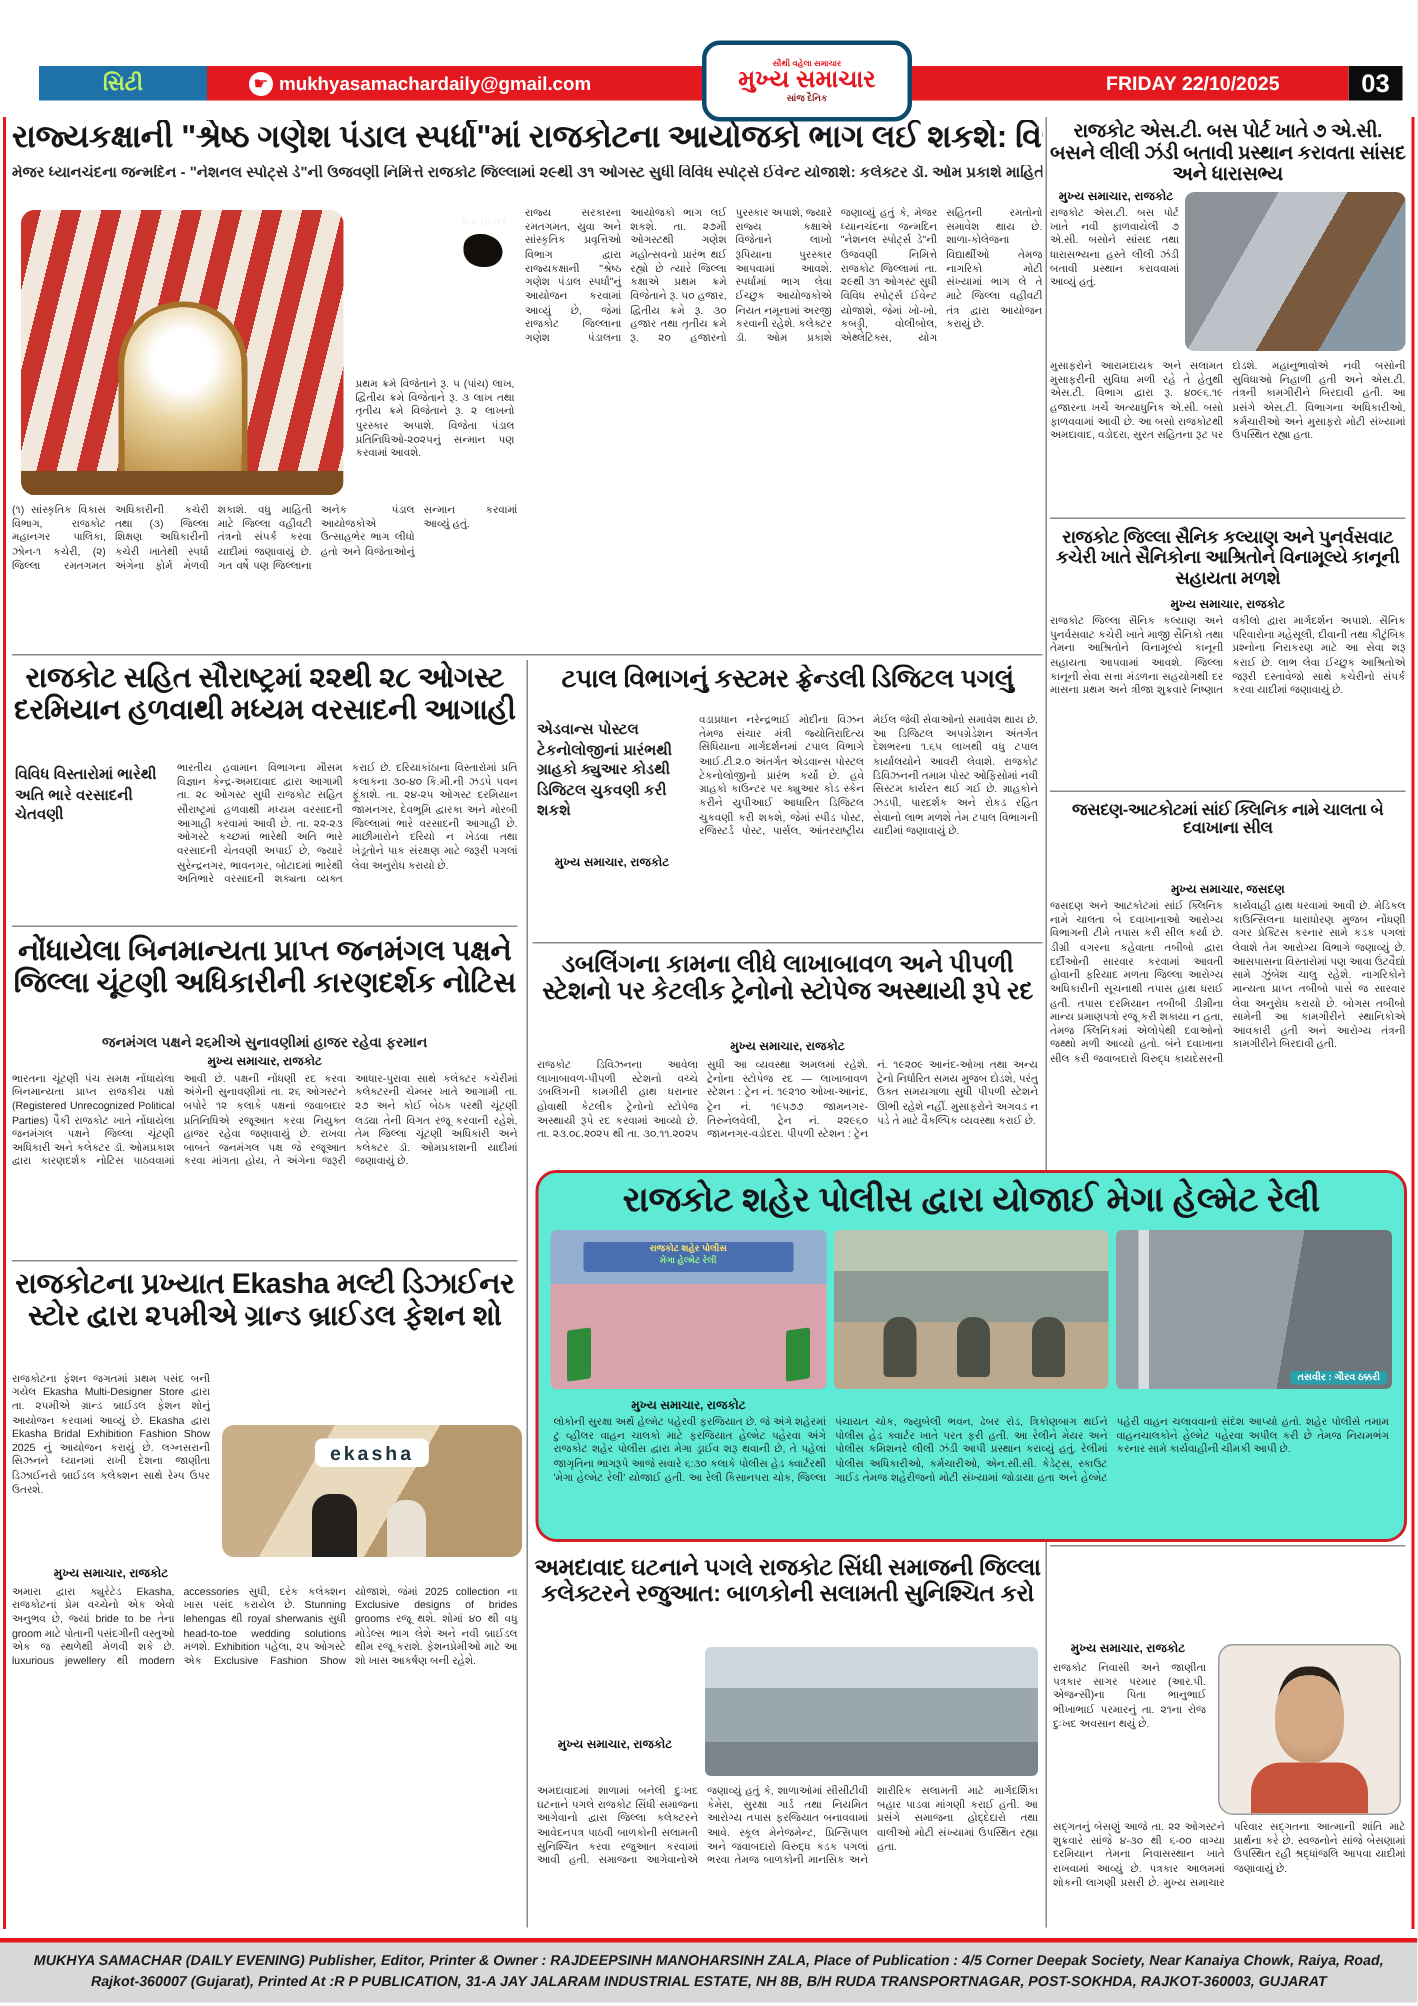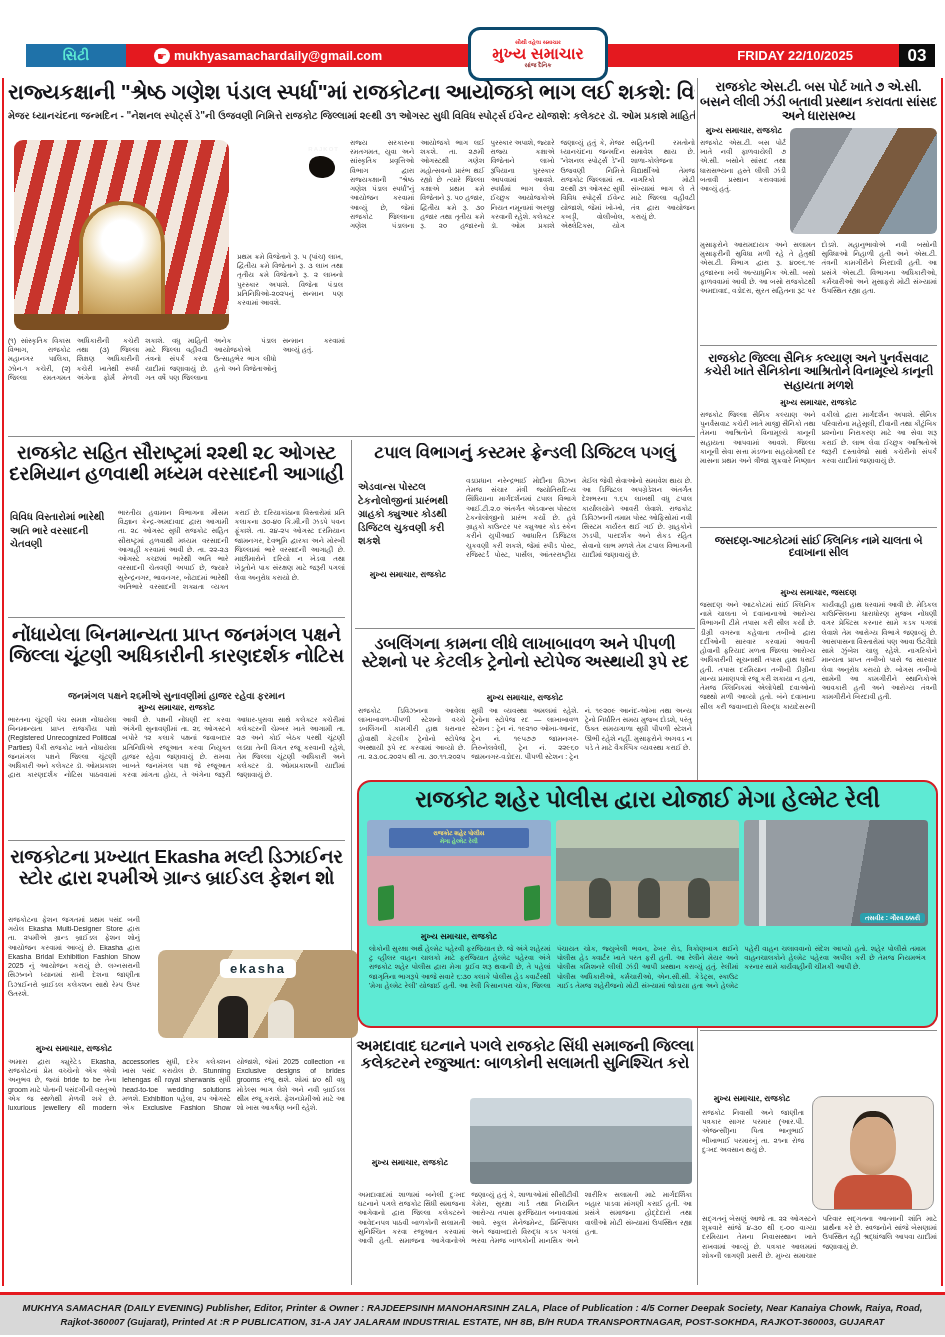--- a/index.html
+++ b/index.html
@@ -1,21 +1,21 @@
 <!DOCTYPE html>
 <html><head>
 <meta charset="utf-8">
 <style>
   html,body{margin:0;padding:0;background:#e9e9e9;}
   #paper{position:relative;width:945px;height:1337px;background:#ffffff;margin:0 auto;
          font-family:"Liberation Sans","DejaVu Sans",sans-serif;color:#1c1c1c;overflow:hidden;}
   .abs{position:absolute;}
   
   #topbar{position:absolute;left:8px;top:44px;right:10px;height:23px;display:flex;align-items:stretch;}
-  #secbox{width:100px;margin-left:18px;background:#1f72a9;color:#5eead4;font-weight:bold;font-size:14px;
+  #secbox{width:112px;margin-left:18px;background:#1f72a9;color:#bef264;font-weight:bold;font-size:14px;
           display:flex;align-items:center;justify-content:center;}
   #redbar{flex:1;background:#e4191f;color:#fff;display:flex;align-items:center;position:relative;}
   #handicon{width:16px;height:16px;background:#fff;border-radius:50%;color:#e4191f;font-size:11px;line-height:16px;
             text-align:center;margin-left:28px;margin-right:4px;}
   #email{font-weight:bold;font-size:12.5px;}
   #dateline{position:absolute;right:46px;font-weight:bold;font-size:13px;}
   #pgnum{width:36px;background:#0c0c0c;color:#fff;font-weight:bold;font-size:17px;
          display:flex;align-items:center;justify-content:center;}
   #masthead{position:absolute;left:468px;top:27px;width:134px;height:48px;background:#fff;border:3px solid #0c4a6e;
             border-radius:12px;display:flex;flex-direction:column;align-items:center;justify-content:center;z-index:5;}
@@ -44,21 +44,21 @@
   .busphoto{border-radius:6px;background:linear-gradient(120deg,#8d9298 0 30%,#bdc2c8 30% 52%,#7a5a3e 52% 72%,#8898a4 72%);}
   .stagephoto{background:linear-gradient(#93aed0 0 34%,#d8a3ac 34% 100%);}
   .stagephoto .banner{position:absolute;left:12%;top:8%;width:76%;padding:2px 0;background:#4a6fb0;color:#ffe36b;
       font-size:6px;font-weight:bold;text-align:center;line-height:1.3;border-radius:2px;}
   .stagephoto .flag{position:absolute;bottom:6%;width:16px;height:34px;background:#2e8b3a;transform:skewY(-8deg);border-radius:2px;}
   .ridersphoto{background:linear-gradient(#b9c7b2 0 26%,#8e9a94 26% 58%,#baa88f 58%);}
   .ridersphoto .rider{position:absolute;bottom:8%;width:22px;height:40px;background:#4c4f46;border-radius:10px 10px 3px 3px;}
   .aerialphoto{background:linear-gradient(100deg,#969da3 0 62%,#6e757b 62%);}
   .aerialphoto .median{position:absolute;left:8%;top:0;bottom:0;width:7px;background:#d8dde0;}
   .credit{position:absolute;background:#2ba0ad;color:#fff;font-size:6.5px;font-weight:bold;padding:1px 5px;border-radius:3px;}
-  .ekashaphoto{border-radius:8px;background:linear-gradient(120deg,#c9b08b 0 30%,#e9dabd 30% 58%,#b7996f 58%);margin-left:10px;}
+  .ekashaphoto{border-radius:8px;background:linear-gradient(120deg,#c9b08b 0 30%,#e9dabd 30% 58%,#b7996f 58%);}
   .ekashaphoto .sign{position:absolute;left:50%;top:10%;transform:translateX(-50%);background:#fff;border-radius:5px;
       padding:2px 10px;color:#20343d;font-weight:bold;font-size:13px;letter-spacing:2px;}
   .ekashaphoto .p1{position:absolute;left:30%;bottom:0;width:30px;height:42px;background:#24201d;border-radius:12px 12px 0 0;}
   .ekashaphoto .p2{position:absolute;left:55%;bottom:0;width:26px;height:38px;background:#e8e2d6;border-radius:12px 12px 0 0;}
   .groupphoto{border-radius:4px;background:linear-gradient(#ccd6dc 0 32%,#9aa7ad 32% 74%,#79858b 74%);}
   .portrait{border:1.5px solid #9a9a9a;border-radius:10px;background:#efe9e2;}
   .portrait .face{position:absolute;left:50%;top:18%;width:46px;height:58px;margin-left:-23px;border-radius:45%;
       background:radial-gradient(circle at 50% 38%,#d3a986 0 60%,#b98c66 100%);box-shadow:0 -8px 0 -2px #2a2118;}
   .portrait .torso{position:absolute;left:50%;bottom:0;width:78px;height:34px;margin-left:-39px;border-radius:20px 20px 0 0;background:#c7533a;}
   

